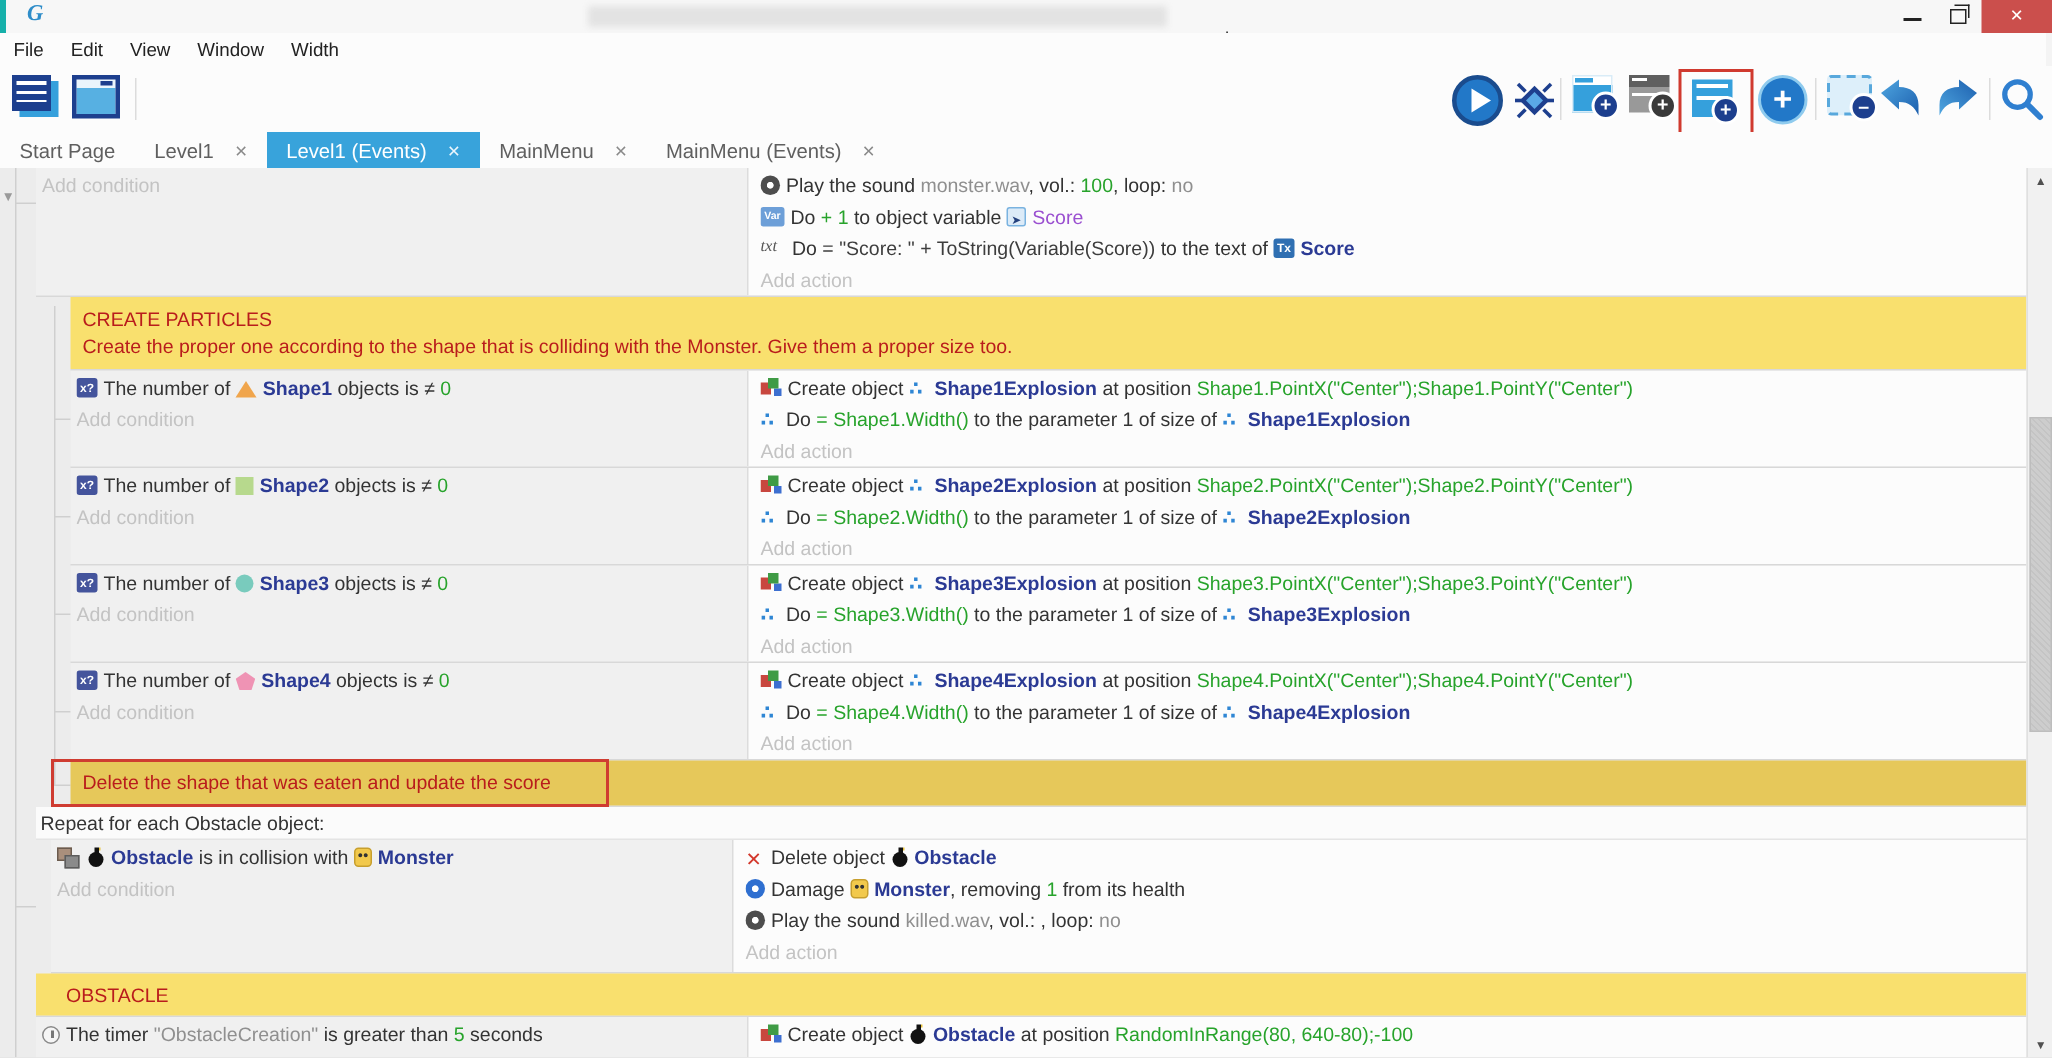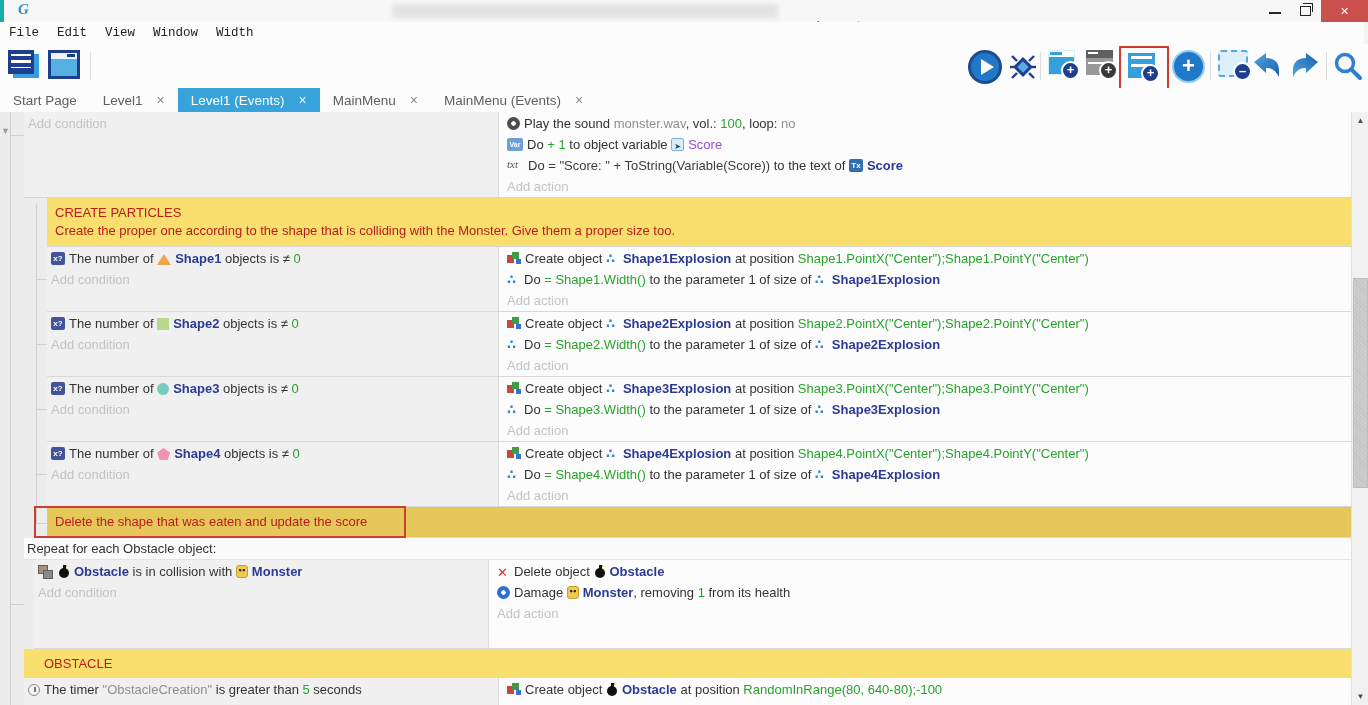--- a/index.html
+++ b/index.html
@@ -12,21 +12,21 @@
   #title-blur{position:absolute;left:392px;top:4px;width:386px;height:14px;background:#e3e3e3;border-radius:2px;filter:blur(2px);}
   #title-text{position:absolute;left:782px;top:3px;font-size:12.5px;color:#333;margin-top:16px;}
   #winbtns{position:absolute;right:0;top:0;height:22px;display:flex;}
   .winbtn{width:31px;height:22px;position:relative;}
   .winbtn .min{position:absolute;left:10px;top:12px;width:12px;height:2px;background:#222;}
   .winbtn .rest{position:absolute;left:10px;top:6px;width:9px;height:8px;border:1px solid #222;background:#f7f7f7;}
   .winbtn .rest2{position:absolute;left:13px;top:3px;width:9px;height:8px;border:1px solid #222;border-bottom:none;border-left:none;}
   .winbtn.close{width:47px;background:#cb4f4c;color:#fff;text-align:center;line-height:22px;font-size:11px;}
 
   
-  #menubar{position:absolute;left:0;top:22px;width:1364px;height:22px;background:#fcfcfc;display:flex;align-items:center;font-family:Liberation Mono, monospace;}
+  #menubar{position:absolute;left:0;top:22px;width:1364px;height:22px;background:#fcfcfc;display:flex;align-items:center;}
   .menu-item{padding:0 9px;font-size:12.5px;color:#222;}
 
   
   #toolbar{position:absolute;left:0;top:44px;width:1368px;height:44px;background:#fcfcfc;}
   .tsep{position:absolute;top:8px;width:1px;height:28px;background:#dcdcdc;}
   .tb{position:absolute;top:6px;}
 
   
   .project-manager-icon{left:8px;width:26px;height:24px;background:#1d3f8e;box-shadow:5px 4px 0 #35a0dc;position:absolute;}
   .project-manager-icon:after{content:"";position:absolute;left:3px;top:4px;right:3px;height:14px;
@@ -361,20 +361,21 @@
             <div class="event" style="margin-left: 10px; height: 89px;">
               <div class="bar"></div>
               <div class="body">
                 <div class="cond" style="width: 454px;">
                   <div class="row"><span class="ic collision-icon"></span><span class="ic bomb-icon"></span><span class="t-object">Obstacle</span><span class="t-plain"> is in collision with </span><span class="ic monster-icon"></span><span class="t-object">Monster</span></div>
                   <div class="row ph"><span class="t-placeholder">Add condition</span></div>
                 </div>
                 <div class="acts">
                   <div class="row"><span class="ic delete-icon"></span><span class="t-plain">Delete object </span><span class="ic bomb-icon"></span><span class="t-object">Obstacle</span></div>
                   <div class="row"><span class="ic health-icon"></span><span class="t-plain">Damage </span><span class="ic monster-icon"></span><span class="t-object">Monster</span><span class="t-plain">, removing </span><span class="t-green">1</span><span class="t-plain"> from its health</span></div>
+                  <div class="row"><span class="ic sound-icon"></span><span class="t-plain">Play the sound </span><span class="t-gray">killed.wav</span><span class="t-plain">, vol.: , loop: </span><span class="t-gray">no</span></div>
                   <div class="row ph"><span class="t-placeholder">Add action</span></div>
                 </div>
               </div>
             </div>
           </div>
         </div>
         <div class="event comment" style="margin-left: 24px; height: 29px;">
           <div class="bar"></div>
           <div class="cbody" style="padding-left: 20px;">
             <div class="ctitle">OBSTACLE</div>

